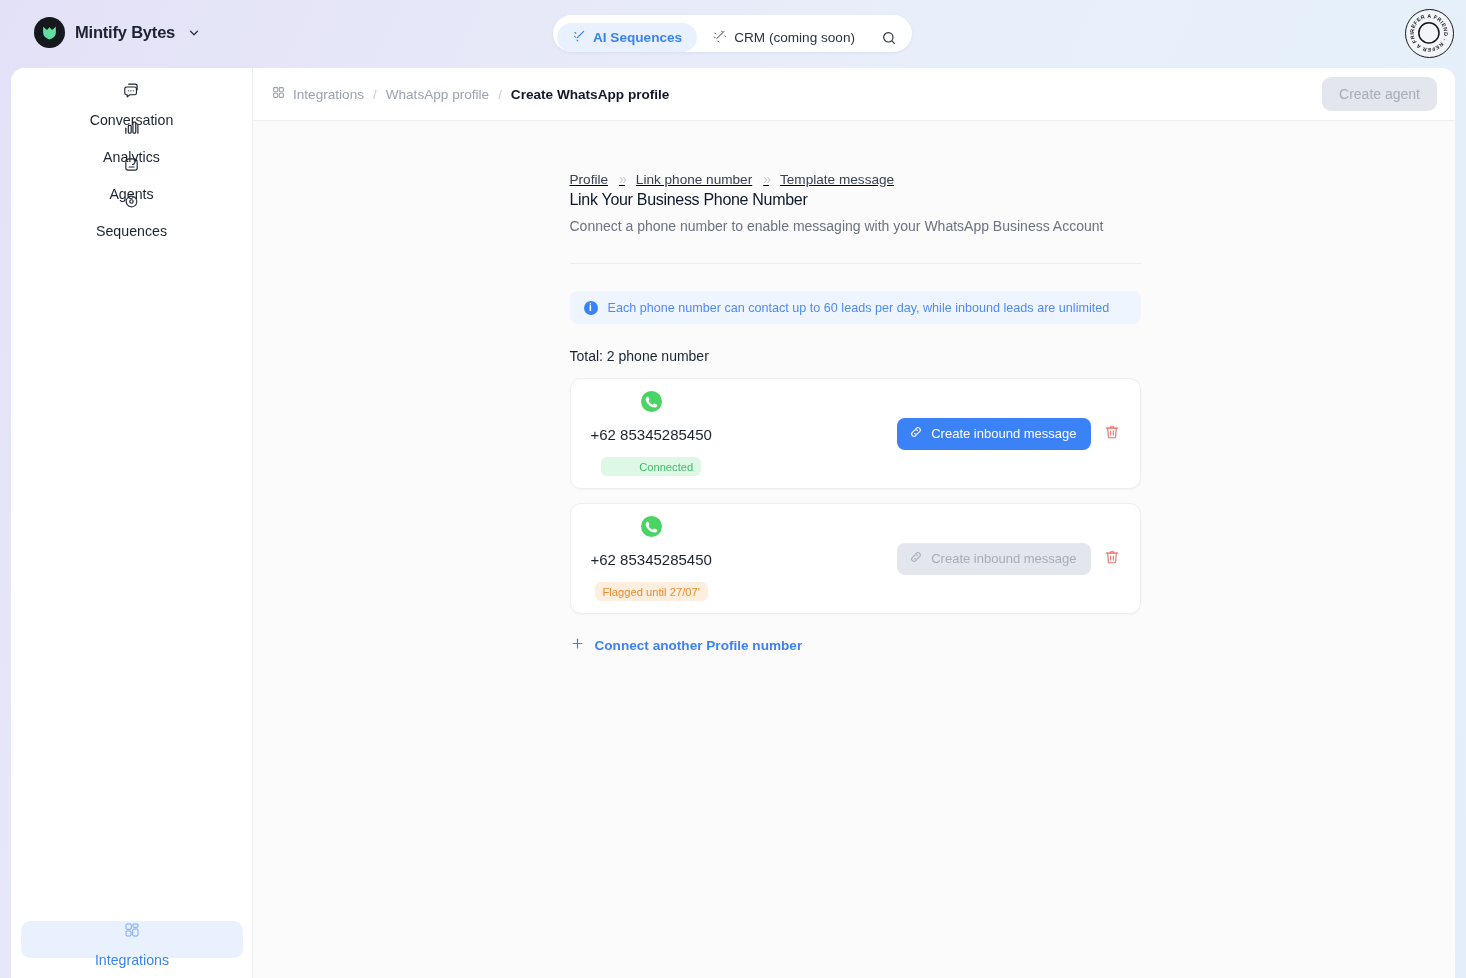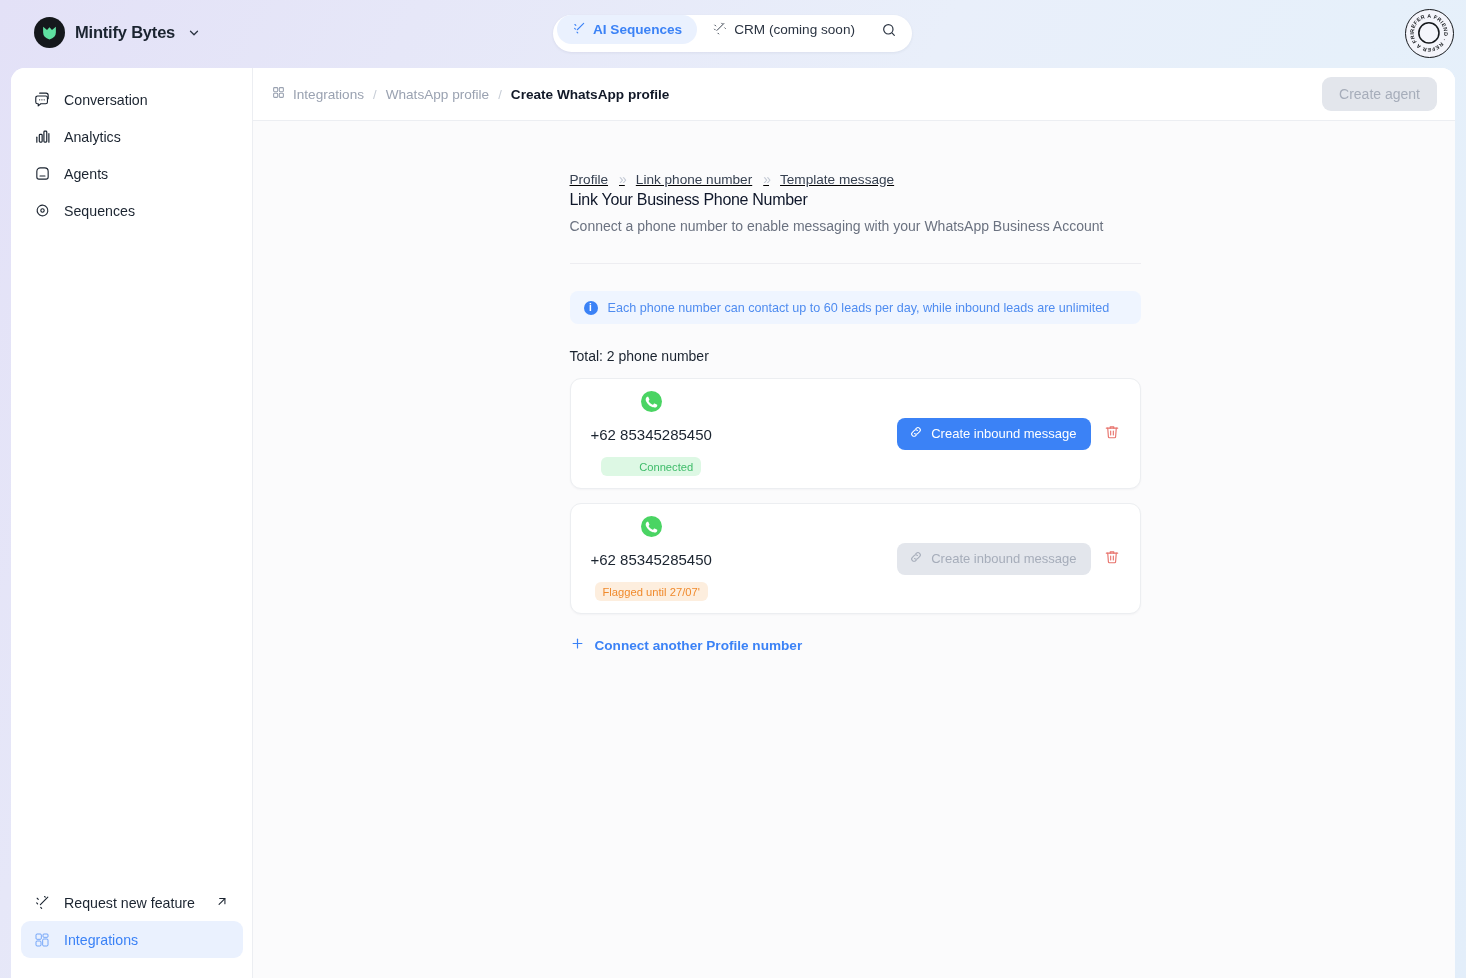--- a/index.html
+++ b/index.html
@@ -28,21 +28,21 @@
     background: #15181c;
     display: flex; align-items: center; justify-content: center;
   }
   .brand-name {
     font-size: 16.5px; font-weight: 700; color: #1b2430; letter-spacing: -0.2px;
   }
   .brand-caret { display: flex; align-items: center; margin-left: 2px; }
 
   .navpills {
     position: absolute; left: 553px; top: 15px;
-    height: 37px; display: flex; align-items: flex-start;
+    height: 37px; display: flex; align-items: flex-end;
     background: #ffffff; border-radius: 19px;
     padding: 0 6px 0 4px;
     box-shadow: 0 1px 3px rgba(30,40,70,0.07);
   }
   .pill {
     display: flex; align-items: center; gap: 7px;
     height: 29px; padding: 0 15px; border-radius: 15px;
     font-size: 13.6px; font-weight: 700; color: #1b2430;
     cursor: pointer; white-space: nowrap;
   }
@@ -78,20 +78,21 @@
     border-right: 1px solid #eceef2;
     position: relative;
     padding-top: 13px;
   }
   .nav-item {
     display: flex; align-items: center; gap: 13px;
     height: 37px; margin: 0 10px; padding: 0 12px;
     border-radius: 9px;
     font-size: 14.2px; color: #1b2430;
     cursor: pointer;
+    flex-direction: column;
   }
   .nav-item .ico { width: 18px; height: 18px; display: flex; align-items: center; justify-content: center; flex: 0 0 18px; }
   .nav-item.active { background: #eaf1fe; color: #3b82f6; }
   .nav-item.active .ico svg { stroke: #3b82f6; fill: none; }
   .sidebar-bottom { position: absolute; left: 0; bottom: 20px; width: 242px; }
   .nav-item.ext { justify-content: flex-start; position: relative; }
   .ext-arrow { position: absolute; right: 14px; top: 50%; transform: translateY(-50%); }
 
   
   .main { flex: 1; height: 910px; position: relative; background: #fbfbfc; }
@@ -287,38 +288,20 @@
       <span class="ico">
         <svg width="17" height="17" viewBox="0 0 24 24" fill="none" stroke="#1b2430" stroke-width="1.6" stroke-linecap="round">
             <path d="M4.5 12c0-4.4 3.4-7.5 7.5-7.5s7.5 3.1 7.5 7.5-3.4 7.5-7.5 7.5S4.5 16.4 4.5 12z" transform="rotate(-35 12 12)"></path>
             <circle cx="12" cy="12" r="2.4"></circle>
           </svg>
       </span>
       <span>Sequences</span>
     </div>
 
     <div class="sidebar-bottom">
-      <div class="nav-item ext">
-        <span class="ico">
-          <svg width="17" height="17" viewBox="0 0 24 24" fill="none" stroke="#1b2430" stroke-width="1.6" stroke-linecap="round">
-              <path d="M19.5 4.5 L9 15"></path>
-              <path d="M4.5 6 l1.5 1.5"></path>
-              <path d="M3.8 12.6 l1.3 1.3"></path>
-              <path d="M9.5 19 l1.3 1.3"></path>
-              <path d="M15 3.5 l.9 .9"></path>
-            </svg>
-        </span>
-        <span>Request new feature</span>
-        <span class="ext-arrow">
-          <svg width="14" height="14" viewBox="0 0 24 24" fill="none" stroke="#1b2430" stroke-width="1.8" stroke-linecap="round" stroke-linejoin="round">
-              <path d="M7 17 L17 7"></path>
-              <polyline points="8 7 17 7 17 16"></polyline>
-            </svg>
-        </span>
-      </div>
 
       <div class="nav-item active">
         <span class="ico">
           <svg width="16" height="16" viewBox="0 0 24 24" fill="#3b82f6">
               <rect x="3" y="3" width="8" height="8" rx="1.6"></rect>
               <rect x="13.5" y="3" width="7.5" height="5" rx="1.4"></rect>
               <rect x="3" y="13.5" width="7.5" height="7.5" rx="1.6"></rect>
               <rect x="13" y="10.5" width="8" height="10.5" rx="1.6"></rect>
             </svg>
         </span>

